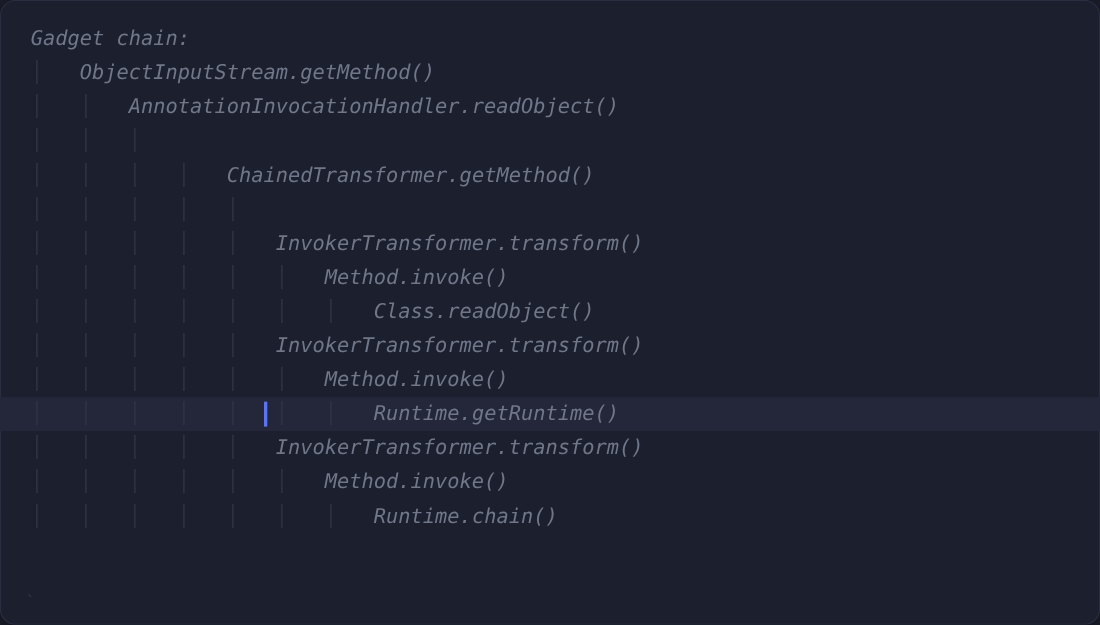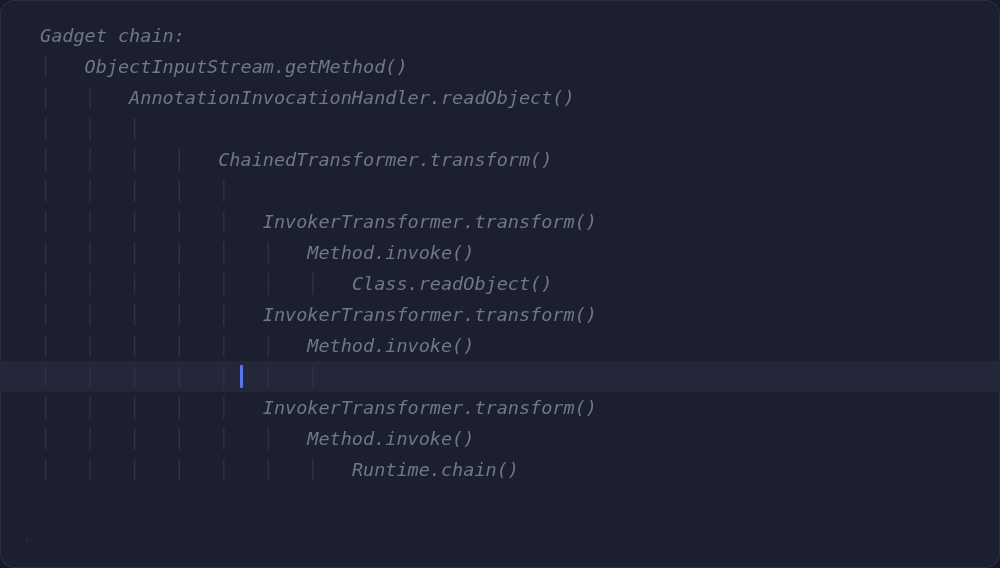--- a/index.html
+++ b/index.html
@@ -20,21 +20,21 @@
     font-size: 18.5px;
     line-height: 31px;
     color: #6d7384;
     position: relative;
     box-shadow: 0 0 0 1px #2a2e40 inset, 0 2px 8px rgba(0,0,0,0.4);
   }
   .line {
     display: flex;
     align-items: center;
     height: 31px;
-    padding-left: 40px;
+    padding-left: 28px;
     position: relative;
     white-space: pre;
   }
   .line.highlighted {
     background: #232739;
   }
   .cursor {
     position: absolute;
     left: 240px;
     top: 4px;
@@ -60,26 +60,26 @@
 </style>
 </head>
 <body>
 
 <div class="editor">
   <div id="lines">
       <div class="line"><span class="guide"></span><span class="txt">Gadget chain:</span></div>
       <div class="line"><span class="guide">│   </span><span class="txt">ObjectInputStream.getMethod()</span></div>
       <div class="line"><span class="guide">│   │   </span><span class="txt">AnnotationInvocationHandler.readObject()</span></div>
       <div class="line"><span class="guide">│   │   │   </span></div>
-      <div class="line"><span class="guide">│   │   │   │   </span><span class="txt">ChainedTransformer.transform()</span></div>
+      <div class="line"><span class="guide">│   │   │   │   </span><span class="txt">ChainedTransformer.getMethod()</span></div>
       <div class="line"><span class="guide">│   │   │   │   │   </span></div>
       <div class="line"><span class="guide">│   │   │   │   │   </span><span class="txt">InvokerTransformer.transform()</span></div>
       <div class="line"><span class="guide">│   │   │   │   │   │   </span><span class="txt">Method.invoke()</span></div>
       <div class="line"><span class="guide">│   │   │   │   │   │   │   </span><span class="txt">Class.readObject()</span></div>
       <div class="line"><span class="guide">│   │   │   │   │   </span><span class="txt">InvokerTransformer.transform()</span></div>
       <div class="line"><span class="guide">│   │   │   │   │   │   </span><span class="txt">Method.invoke()</span></div>
-      <div class="line highlighted"><span class="guide">│   │   │   │   │   │   │   </span><span class="cursor"></span></div>
+      <div class="line highlighted"><span class="guide">│   │   │   │   │   │   │   </span><span class="txt">Runtime.getRuntime()</span><span class="cursor"></span></div>
       <div class="line"><span class="guide">│   │   │   │   │   </span><span class="txt">InvokerTransformer.transform()</span></div>
       <div class="line"><span class="guide">│   │   │   │   │   │   </span><span class="txt">Method.invoke()</span></div>
       <div class="line"><span class="guide">│   │   │   │   │   │   │   </span><span class="txt">Runtime.chain()</span></div>
     </div>
   <div class="bottom-gutter">`</div>
 </div>
 
 </body></html>

